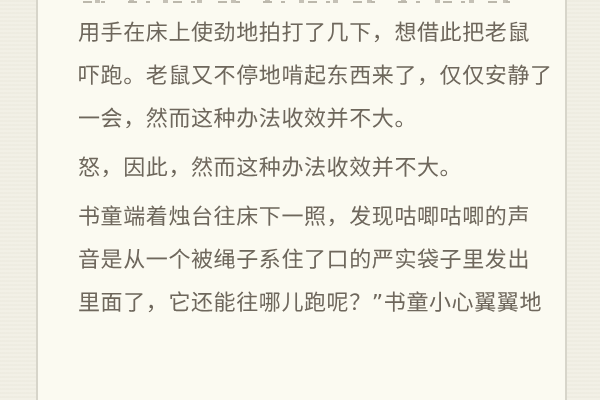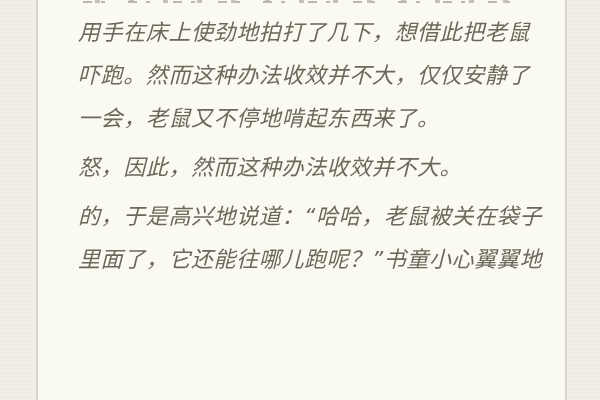--- a/index.html
+++ b/index.html
@@ -16,21 +16,20 @@
   }
   
   .canvas {
     position: absolute;
     inset: 0;
     width: 600px;
     height: 400px;
     background:
       repeating-linear-gradient(0deg, rgba(255,255,255,0.12) 0 2px, rgba(0,0,0,0.008) 2px 4px),
       #f0eee3;
-    font-style: italic;
   }
   
   .page-panel {
     position: absolute;
     top: 0;
     left: 36px;
     width: 527px;
     height: 400px;
     background: #fbfaf1;
     border-left: 2px solid #d7d5ca;
@@ -79,28 +78,29 @@
 
 <div class="canvas">
   <div class="page-panel">
 
     <div class="clipped-remnant"></div>
 
     <div class="text-area">
 
       <div class="paragraph">
         <div class="text-line">用手在床上使劲地拍打了几下，想借此把老鼠</div>
-        <div class="text-line">吓跑。然而这种办法收效并不大，仅仅安静了</div>
-        <div class="text-line">一会，老鼠又不停地啃起东西来了。</div>
+        <div class="text-line">吓跑。老鼠又不停地啃起东西来了，仅仅安静了</div>
+        <div class="text-line">一会，然而这种办法收效并不大。</div>
       </div>
 
       <div class="paragraph">
         <div class="text-line">怒，因此，然而这种办法收效并不大。</div>
       </div>
 
       <div class="paragraph">
-        <div class="text-line">的，于是高兴地说道：“哈哈，老鼠被关在袋子</div>
+        <div class="text-line">书童端着烛台往床下一照，发现咕唧咕唧的声</div>
+        <div class="text-line">音是从一个被绳子系住了口的严实袋子里发出</div>
         <div class="text-line">里面了，它还能往哪儿跑呢？”书童小心翼翼地</div>
       </div>
 
     </div>
   </div>
 </div>
 
 </body></html>

